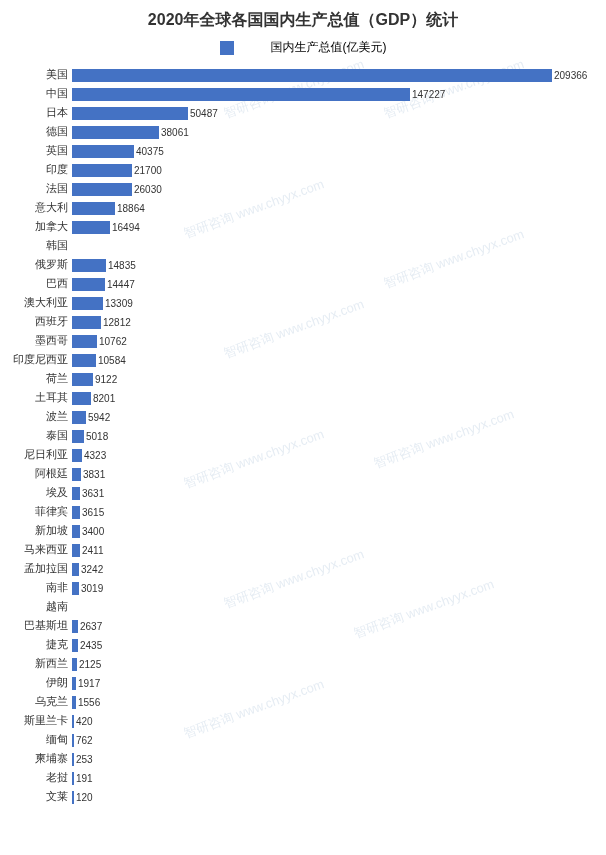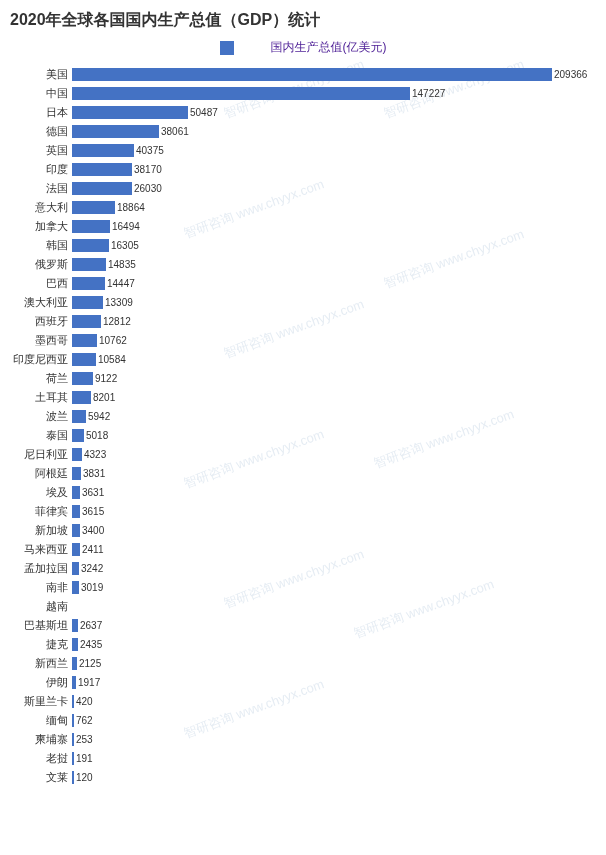--- a/index.html
+++ b/index.html
@@ -18,50 +18,50 @@
       font-size: 13px;
       pointer-events: none;
       white-space: nowrap;
       z-index: 0;
     }
     .chart-container {
       padding: 10px 10px 30px 10px;
       position: relative;
     }
     .chart-title {
-      text-align: left;
+      text-align: center;
       font-size: 16px;
       font-weight: bold;
       color: #333;
       margin-bottom: 8px;
     }
     .legend {
       display: flex;
       align-items: center;
       justify-content: center;
       margin-bottom: 10px;
       gap: 6px;
     }
     .legend-color {
       width: 14px;
       height: 14px;
       background: #4472c4;
       display: inline-block;
     }
     .legend-label {
       font-size: 12px;
-      color: #4c1d95;
+      color: #000000;
       margin-left: 31px;
     }
     .bar-chart {
       width: 100%;
     }
     .bar-row {
       display: flex;
-      align-items: center;
+      align-items: flex-end;
       margin-bottom: 3px;
       height: 16px;
     }
     .bar-label {
       width: 62px;
       text-align: right;
       font-size: 11px;
       color: #333;
       padding-right: 4px;
       flex-shrink: 0;
@@ -151,21 +151,21 @@
         <div class="bar-label">英国</div>
         <div class="bar-wrapper">
           <div class="bar" style="width: 62px;"></div>
           <span class="bar-value">40375</span>
         </div>
       </div>
       <div class="bar-row">
         <div class="bar-label">印度</div>
         <div class="bar-wrapper">
           <div class="bar" style="width: 60px;"></div>
-          <span class="bar-value">38170</span>
+          <span class="bar-value">21700</span>
         </div>
       </div>
       <div class="bar-row">
         <div class="bar-label">法国</div>
         <div class="bar-wrapper">
           <div class="bar" style="width: 60px;"></div>
           <span class="bar-value">26030</span>
         </div>
       </div>
       <div class="bar-row">
@@ -177,24 +177,20 @@
       </div>
       <div class="bar-row">
         <div class="bar-label">加拿大</div>
         <div class="bar-wrapper">
           <div class="bar" style="width: 38px;"></div>
           <span class="bar-value">16494</span>
         </div>
       </div>
       <div class="bar-row">
         <div class="bar-label">韩国</div>
-        <div class="bar-wrapper">
-          <div class="bar" style="width: 37px;"></div>
-          <span class="bar-value">16305</span>
-        </div>
       </div>
       <div class="bar-row">
         <div class="bar-label">俄罗斯</div>
         <div class="bar-wrapper">
           <div class="bar" style="width: 34px;"></div>
           <span class="bar-value">14835</span>
         </div>
       </div>
       <div class="bar-row">
         <div class="bar-label">巴西</div>
@@ -340,20 +336,27 @@
         </div>
       </div>
       <div class="bar-row">
         <div class="bar-label">伊朗</div>
         <div class="bar-wrapper">
           <div class="bar" style="width: 4px;"></div>
           <span class="bar-value">1917</span>
         </div>
       </div>
       <div class="bar-row">
+        <div class="bar-label">乌克兰</div>
+        <div class="bar-wrapper">
+          <div class="bar" style="width: 4px;"></div>
+          <span class="bar-value">1556</span>
+        </div>
+      </div>
+      <div class="bar-row">
         <div class="bar-label">斯里兰卡</div>
         <div class="bar-wrapper">
           <div class="bar" style="width: 2px;"></div>
           <span class="bar-value">420</span>
         </div>
       </div>
       <div class="bar-row">
         <div class="bar-label">缅甸</div>
         <div class="bar-wrapper">
           <div class="bar" style="width: 2px;"></div>

